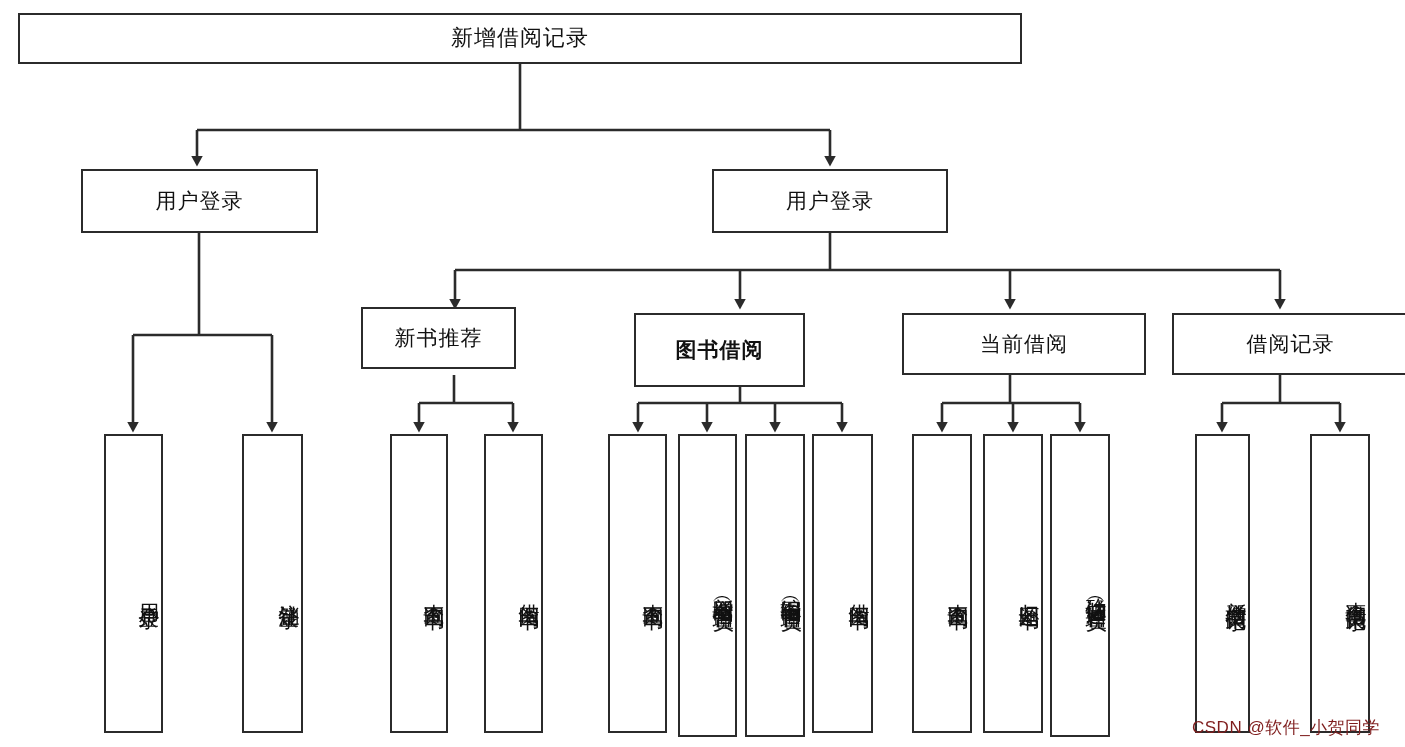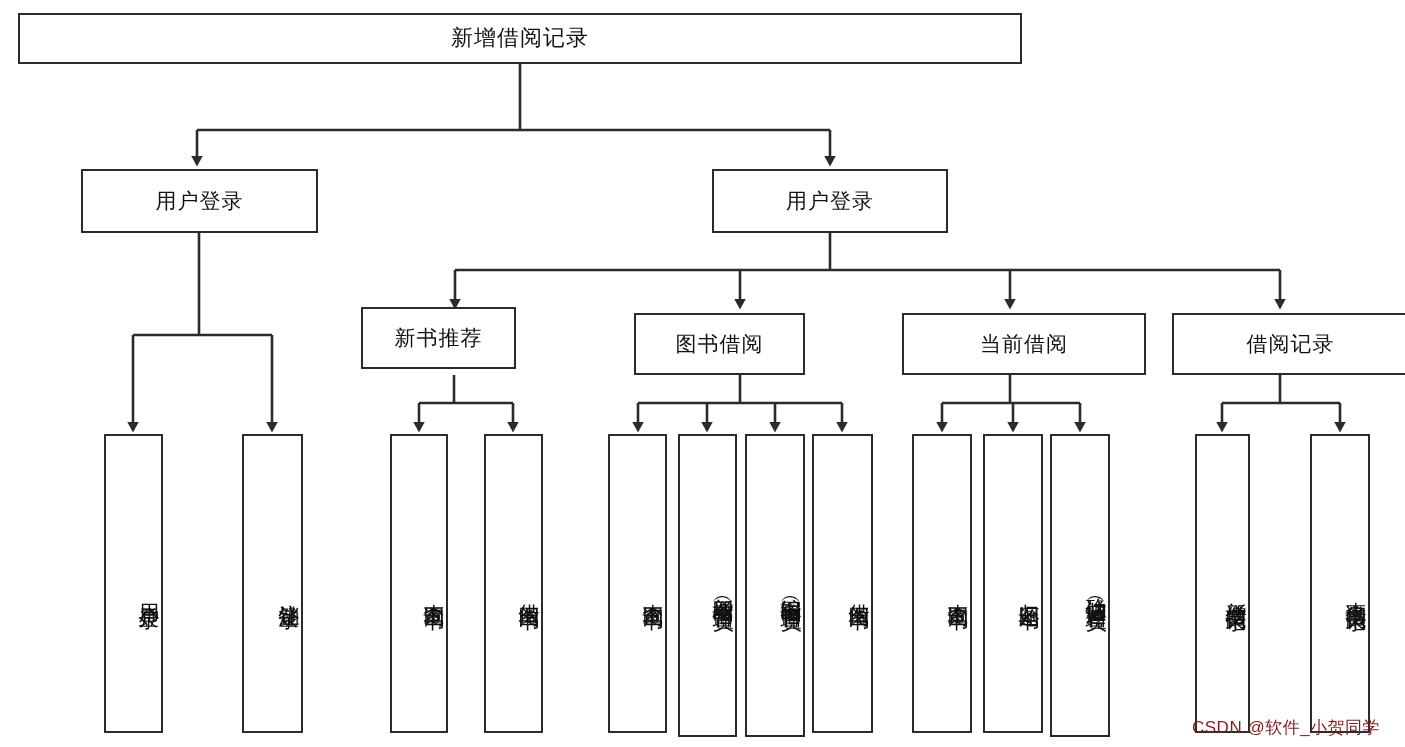--- a/index.html
+++ b/index.html
@@ -120,21 +120,21 @@
       <path d="M1340,403 L1340,423" marker-end="url(#arw)"></path>
     </g>
   </svg>
 
   <div class="node root horiz" style="left:18px; top:13px; width:1004px; height:51px;">新增借阅记录</div>
 
   <div class="node horiz" style="left:81px; top:169px; width:237px; height:64px;">用户登录</div>
   <div class="node horiz" style="left:712px; top:169px; width:236px; height:64px;">用户登录</div>
 
   <div class="node horiz" style="left:361px; top:307px; width:155px; height:62px;">新书推荐</div>
-  <div class="node horiz" style="left:634px; top:313px; width:171px; height:62px;">图书借阅</div>
+  <div class="node horiz" style="left:634px; top:313px; width:171px; height:74px;font-weight:bold;">图书借阅</div>
   <div class="node horiz" style="left:902px; top:313px; width:244px; height:62px;">当前借阅</div>
   <div class="node horiz" style="left:1172px; top:313px; width:237px; height:62px;">借阅记录</div>
 
   <div class="node vert" style="left:104px; top:434px; width:59px; height:299px;">用户登录</div>
   <div class="node vert" style="left:242px; top:434px; width:61px; height:299px;">注销登录</div>
 
   <div class="node vert" style="left:390px; top:434px; width:58px; height:299px;">查询图书</div>
   <div class="node vert" style="left:484px; top:434px; width:59px; height:299px;">借阅图书</div>
 
   <div class="node vert" style="left:608px; top:434px; width:59px; height:299px;">查询图书</div>

